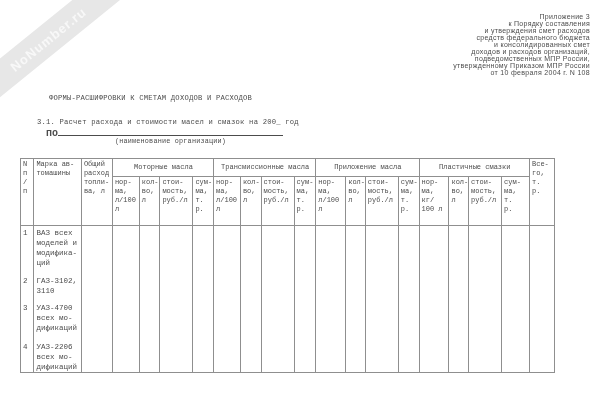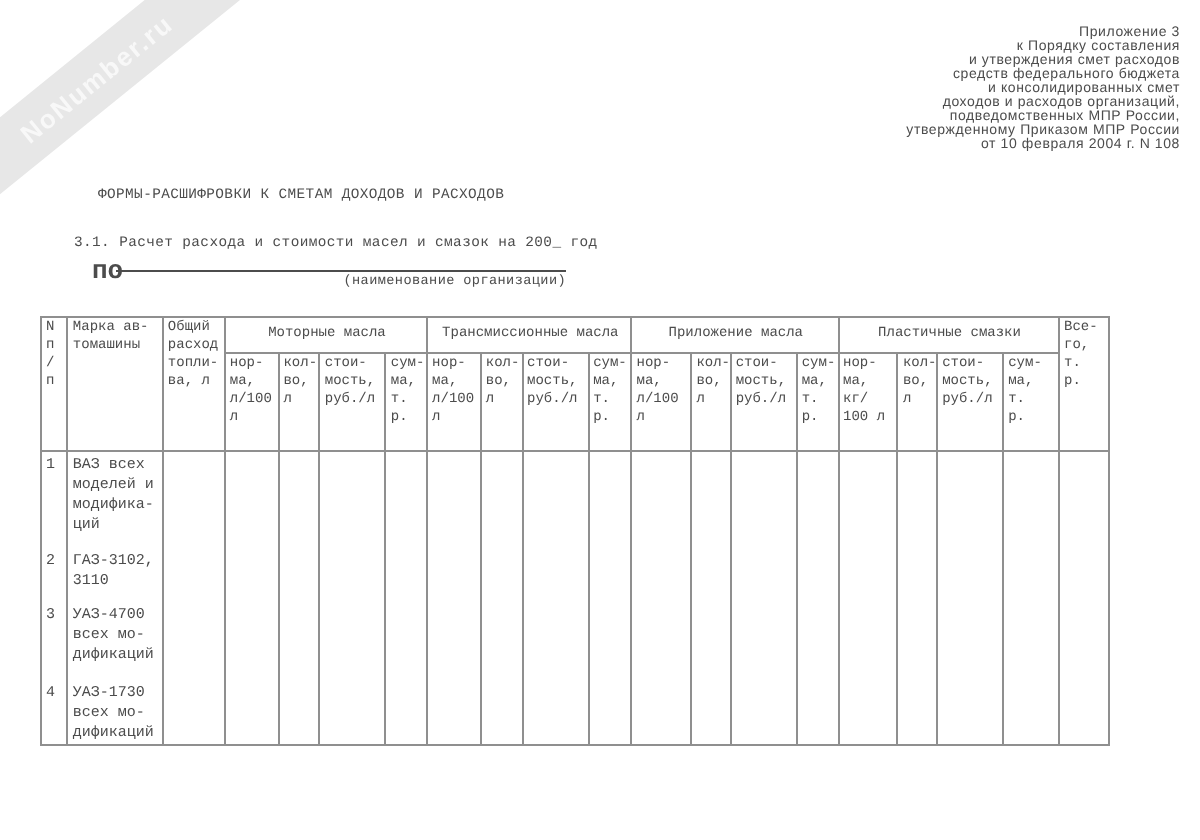--- a/index.html
+++ b/index.html
@@ -29,23 +29,23 @@
   
   .annex{
     position:absolute;top:13px;right:10px;text-align:right;
     font-family:"Liberation Sans",sans-serif;
     font-size:7px;line-height:7px;letter-spacing:.3px;color:var(--ink);
   }
   .annex div{margin:0;}
   
   .doc-title{position:absolute;left:49px;top:94px;font-size:7.2px;letter-spacing:.2px;white-space:nowrap;}
   .section-line{position:absolute;left:37px;top:118px;font-size:7.2px;letter-spacing:.2px;white-space:nowrap;}
-  .po{position:absolute;left:46px;top:128px;font-size:13px;font-weight:bold;}
+  .po{position:absolute;left:46px;top:128px;font-size:10px;font-weight:bold;}
   .fill-line{position:absolute;left:58px;top:125px;width:225px;height:10px;border-bottom:1px solid var(--ink);}
-  .org-caption{position:absolute;left:58px;top:137px;width:225px;text-align:right;font-size:6.8px;letter-spacing:.2px;}
+  .org-caption{position:absolute;left:58px;top:137px;width:225px;text-align:center;font-size:6.8px;letter-spacing:.2px;}
   
   table.sheet{
     position:absolute;left:20px;top:158px;width:535px;
     border-collapse:collapse;table-layout:fixed;
   }
   .sheet th,.sheet td{
     border:1px solid var(--line);
     font-weight:normal;vertical-align:top;text-align:left;
     padding:1px 1px 0 2px;
     font-size:7px;line-height:9px;
@@ -253,21 +253,21 @@
         <td style="padding-top: 6px;"></td>
         <td style="padding-top: 6px;"></td>
         <td style="padding-top: 6px;"></td>
         <td style="padding-top: 6px;"></td>
         <td style="padding-top: 6px;"></td>
         <td style="padding-top: 6px;"></td>
         <td style="padding-top: 6px;"></td>
       </tr>
       <tr style="height: 37px;">
         <td style="padding-top: 9px;">4</td>
-        <td style="padding-top: 9px;">УАЗ-1730
+        <td style="padding-top: 9px;">УАЗ-2206
 всех мо-
 дификаций</td>
         <td style="padding-top: 9px;"></td>
         <td style="padding-top: 9px;"></td>
         <td style="padding-top: 9px;"></td>
         <td style="padding-top: 9px;"></td>
         <td style="padding-top: 9px;"></td>
         <td style="padding-top: 9px;"></td>
         <td style="padding-top: 9px;"></td>
         <td style="padding-top: 9px;"></td>

